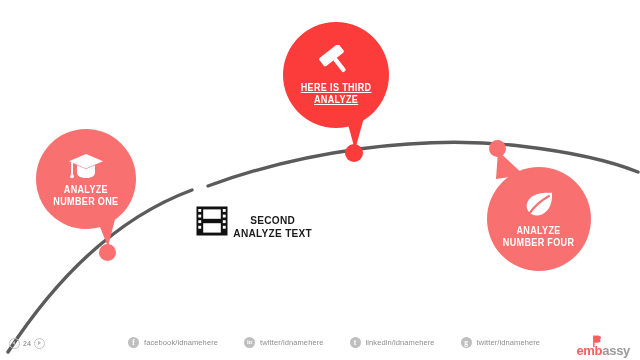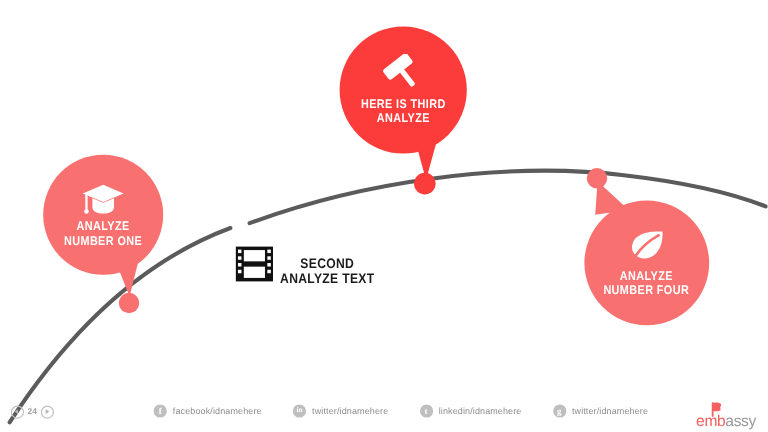--- a/index.html
+++ b/index.html
@@ -167,21 +167,21 @@
     display: flex;
     align-items: flex-end;
   }
   #brand .mark {
     position: absolute;
     right: 26px;
     top: 0px;
   }
   #brand .wordmark {
     font-size: 13px;
-    font-weight: normal;
+    font-weight: bold;
     letter-spacing: -0.3px;
     line-height: 14px;
   }
   #brand .w-a { color: #f4605f; }
   #brand .w-b { color: #9a9a9a; }
 </style>
 </head>
 <body>
 
 <div id="slide">
@@ -213,21 +213,21 @@
       </span>
       <span class="b-label">ANALYZE
 NUMBER ONE</span>
     </div>
   </div>
 
   <div style="position:absolute; left:283px; top:22px; width:108px; height:132px;">
     <svg width="108" height="132" viewBox="0 0 108 132" style="position:absolute; left:0; top:0;">
       <path d="M 60 84 L 82 92 L 72 128 Z" fill="#fc3b3b"></path>
     </svg>
-    <div class="bubble" style="left:0px; top:0px; width:106px; height:106px; background:#fc3b3b;">
+    <div class="bubble" style="left:0px; top:0px; width:106px; height:106px; background:#fc3b3b;text-decoration:underline;">
       <span class="b-icon">
         <svg width="34" height="32" viewBox="0 0 34 32">
           <g transform="rotate(-38 17 16)">
             <rect x="4.5" y="3.5" width="25" height="10.5" rx="2.2" fill="#ffffff"></rect>
             <rect x="15.2" y="13.0" width="4.4" height="16.5" rx="1.6" fill="#ffffff"></rect>
             <rect x="12.0" y="1.2" width="4.2" height="15.2" rx="1.5" fill="#ffffff" transform="rotate(90 14.1 8.8)"></rect>
           </g>
         </svg>
       </span>
       <span class="b-label">HERE IS THIRD

